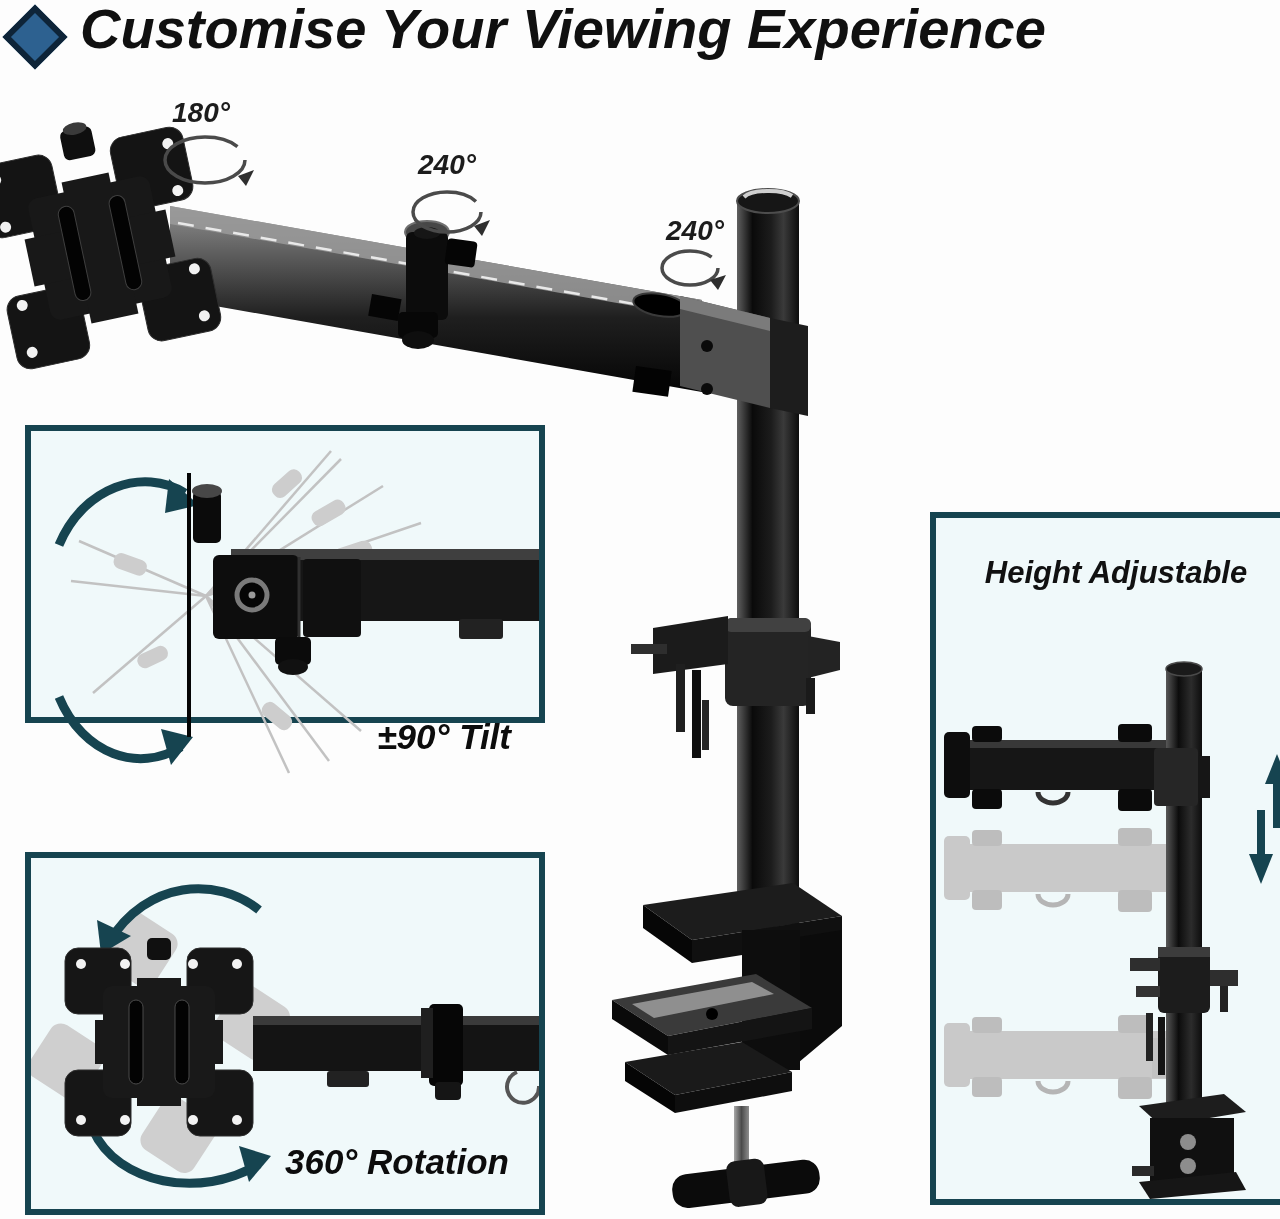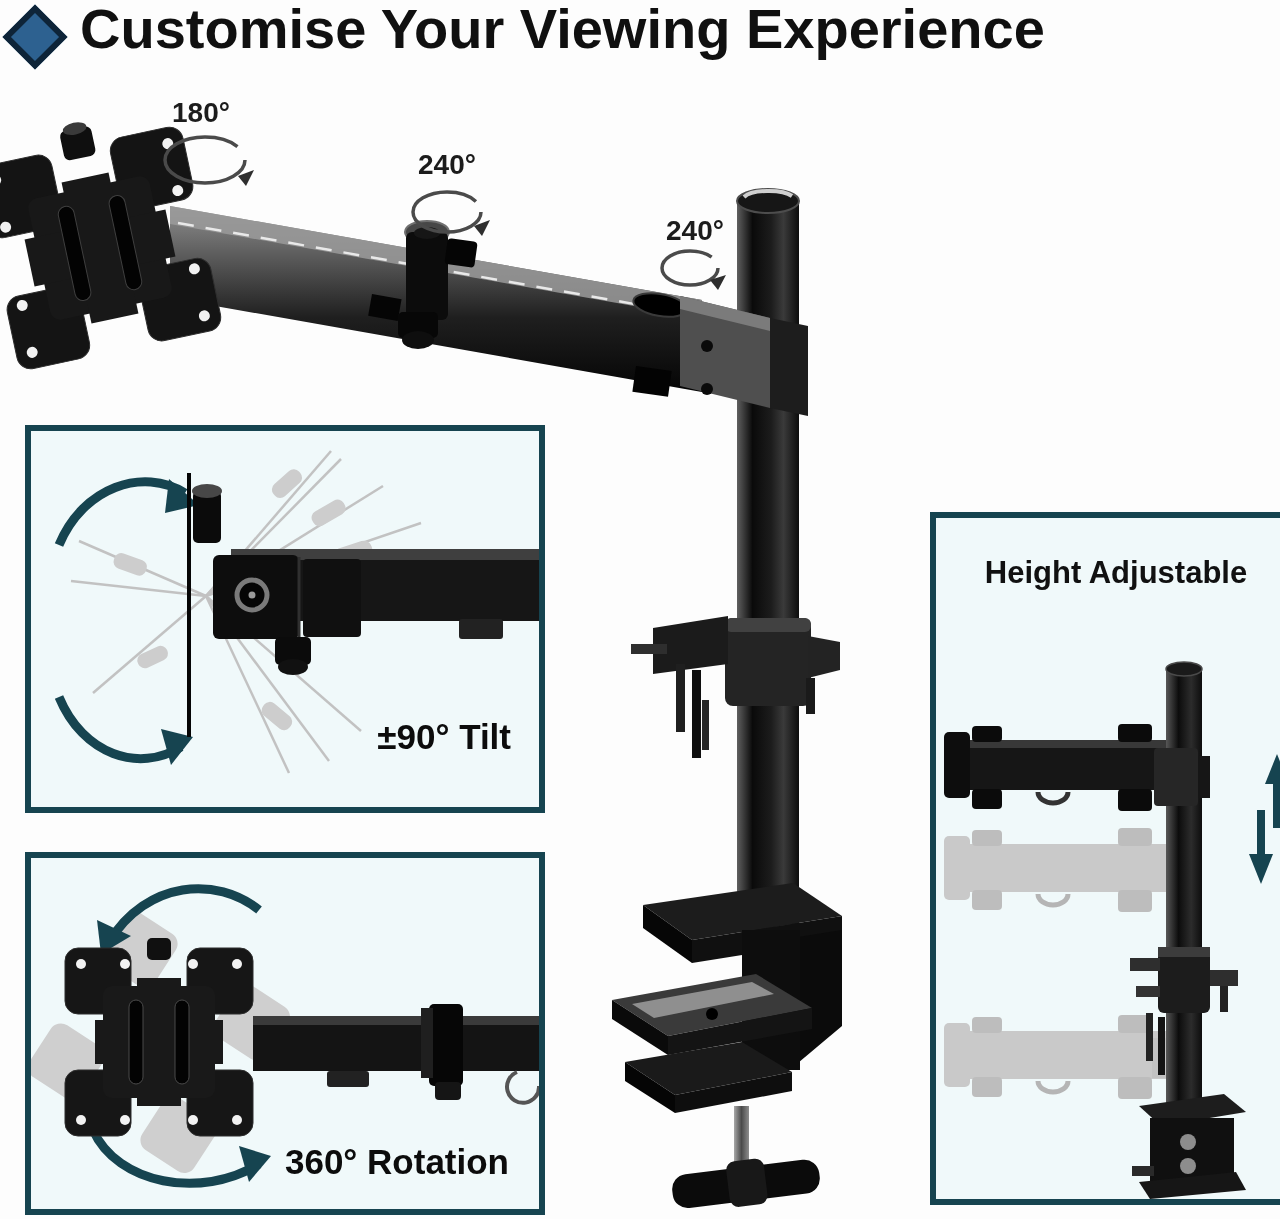--- a/index.html
+++ b/index.html
@@ -7,36 +7,36 @@
     --inset-bg:#f0f9fa;
     --ink:#101010;
     --ghost:#c9c9c9;
   }
   html,body{margin:0;padding:0;}
   body{
     width:1280px;height:1219px;position:relative;overflow:hidden;
     background:#fdfdfd;
     font-family:"Liberation Sans", sans-serif;
   }
-  .stage{position:absolute;inset:0;}
+  .stage{position:absolute;inset:0;font-style:italic;}
   .hdr{position:absolute;left:0;top:0;width:1280px;height:80px;}
   .diamond{
     position:absolute;left:12px;top:14px;width:34px;height:34px;
     background:#2d6190;border:6px solid #0e2438;transform:rotate(45deg);
   }
   .title{
     position:absolute;left:80px;top:-4px;width:1180px;
     font-size:56px;font-weight:bold;color:var(--ink);letter-spacing:0px;
     white-space:nowrap;
   }
   .inset{
     position:absolute;border:6px solid var(--teal);
     background:var(--inset-bg);box-sizing:border-box;
   }
-  #tilt-box{left:25px;top:425px;width:520px;height:388px;}
+  #tilt-box{left:25px;top:425px;width:520px;height:298px;}
   #rotation-box{left:25px;top:852px;width:520px;height:363px;}
   #height-box{left:890px;top:512px;width:372px;height:693px;margin-left:40px;}
   .inset svg{position:absolute;left:0;top:0;display:block;}
   #main-figure{position:absolute;left:0;top:78px;width:1280px;height:1141px;}
   svg text{font-family:"Liberation Sans", sans-serif;}
   .angle-label{font-size:28px;font-weight:bold;fill:#1c1c1c;}
   .inset-label{font-size:35px;font-weight:bold;fill:#0c0c0c;}
   .height-heading{
     position:absolute;left:0;top:34px;width:100%;text-align:center;
     font-size:31px;font-weight:bold;color:#111;line-height:41px;

